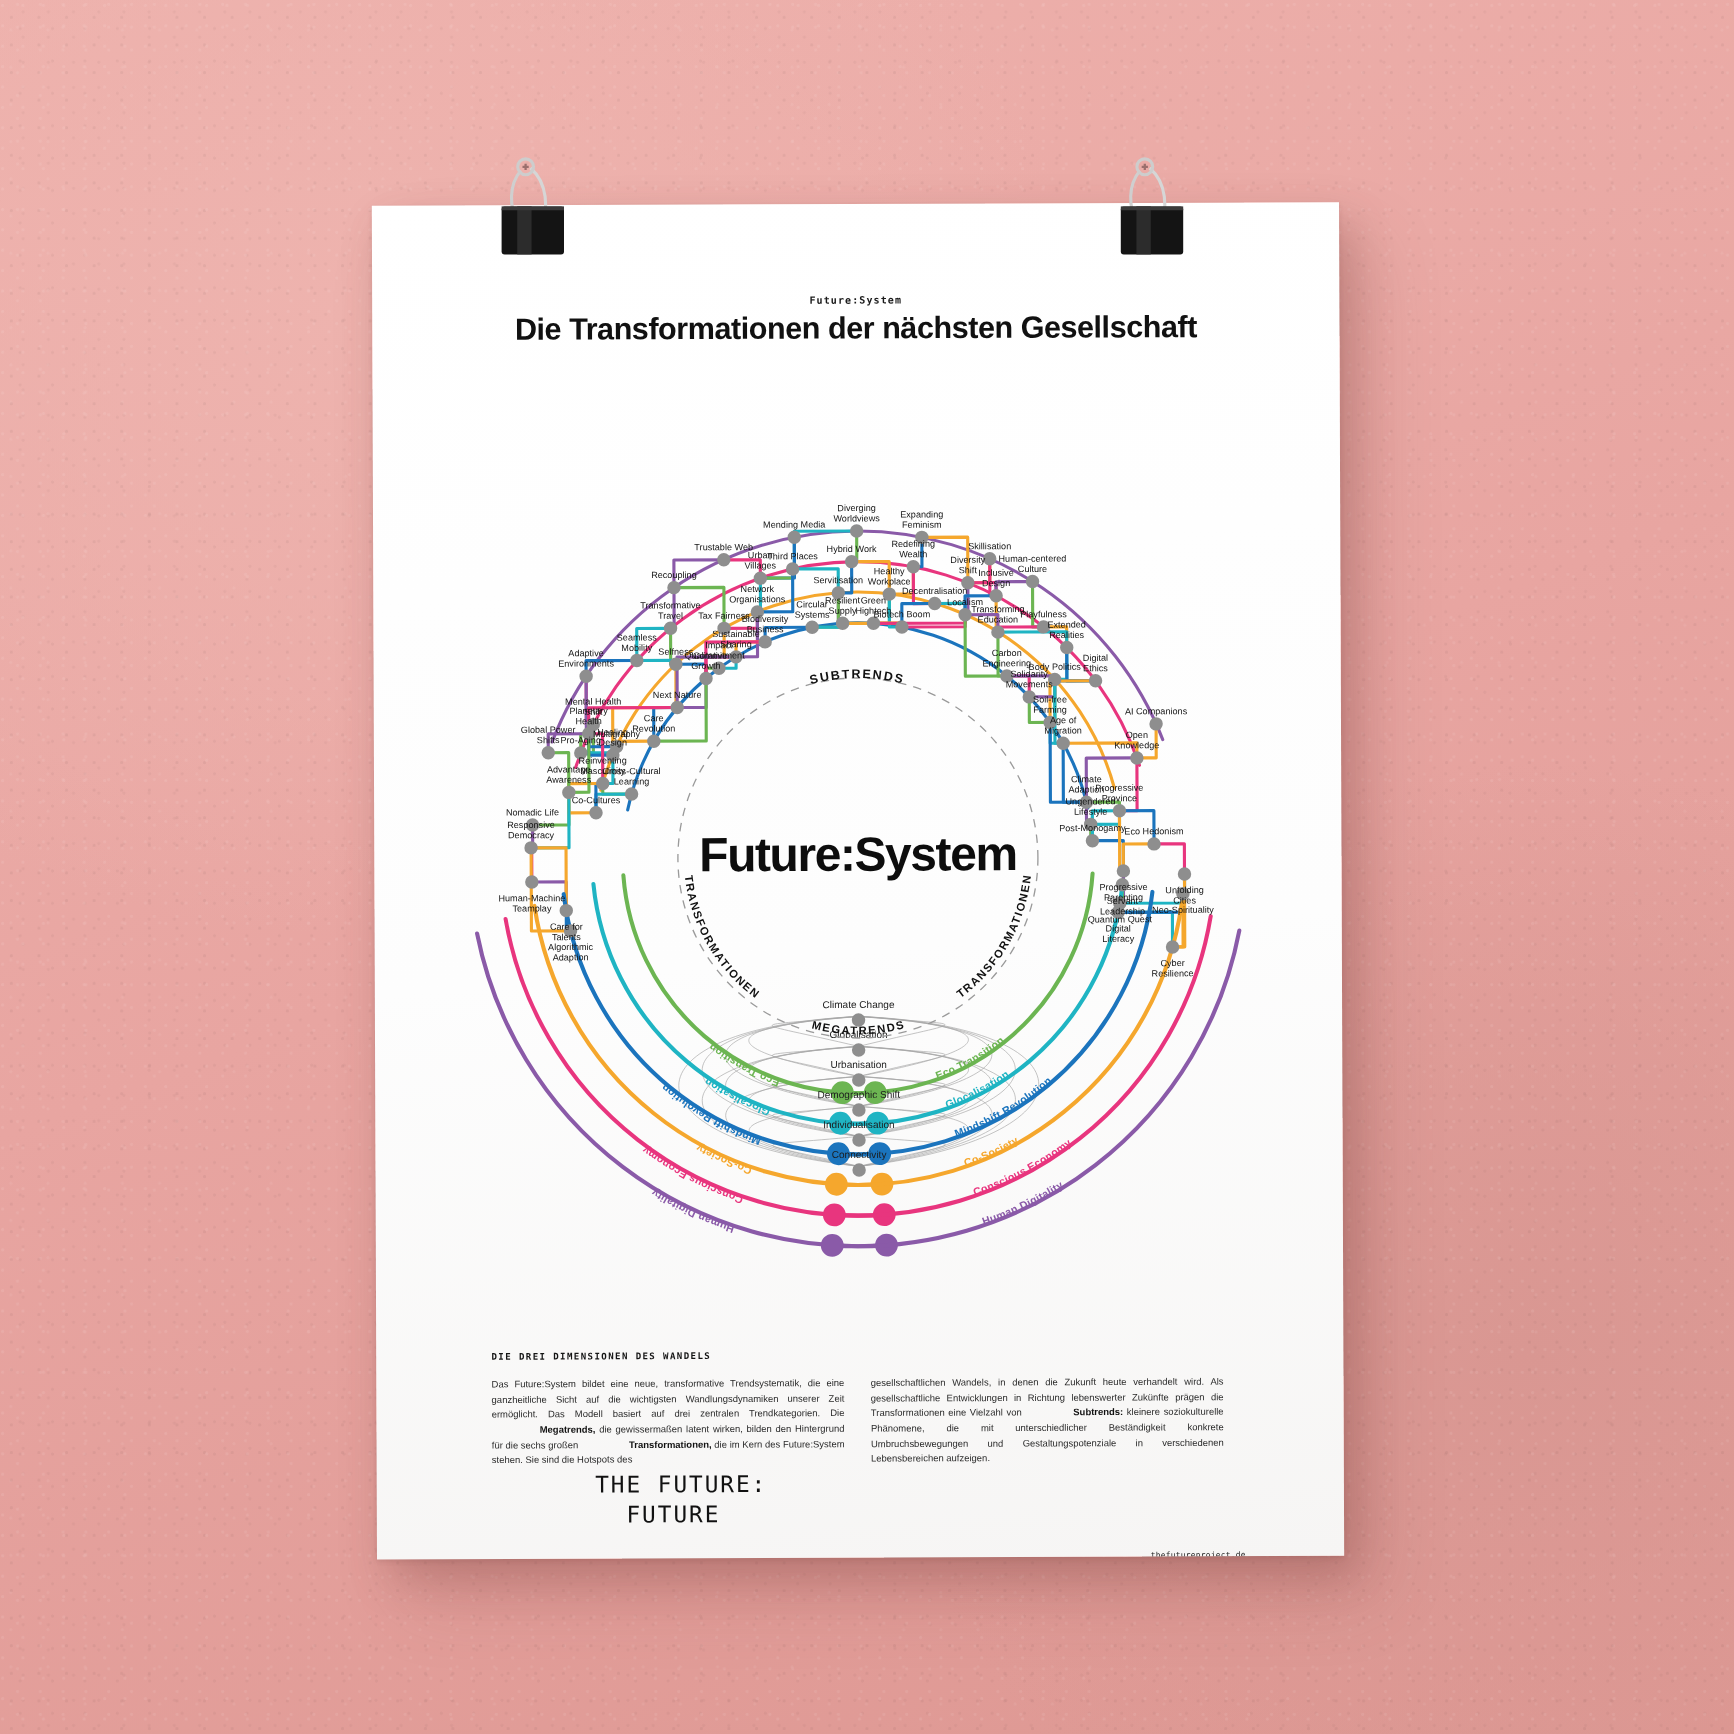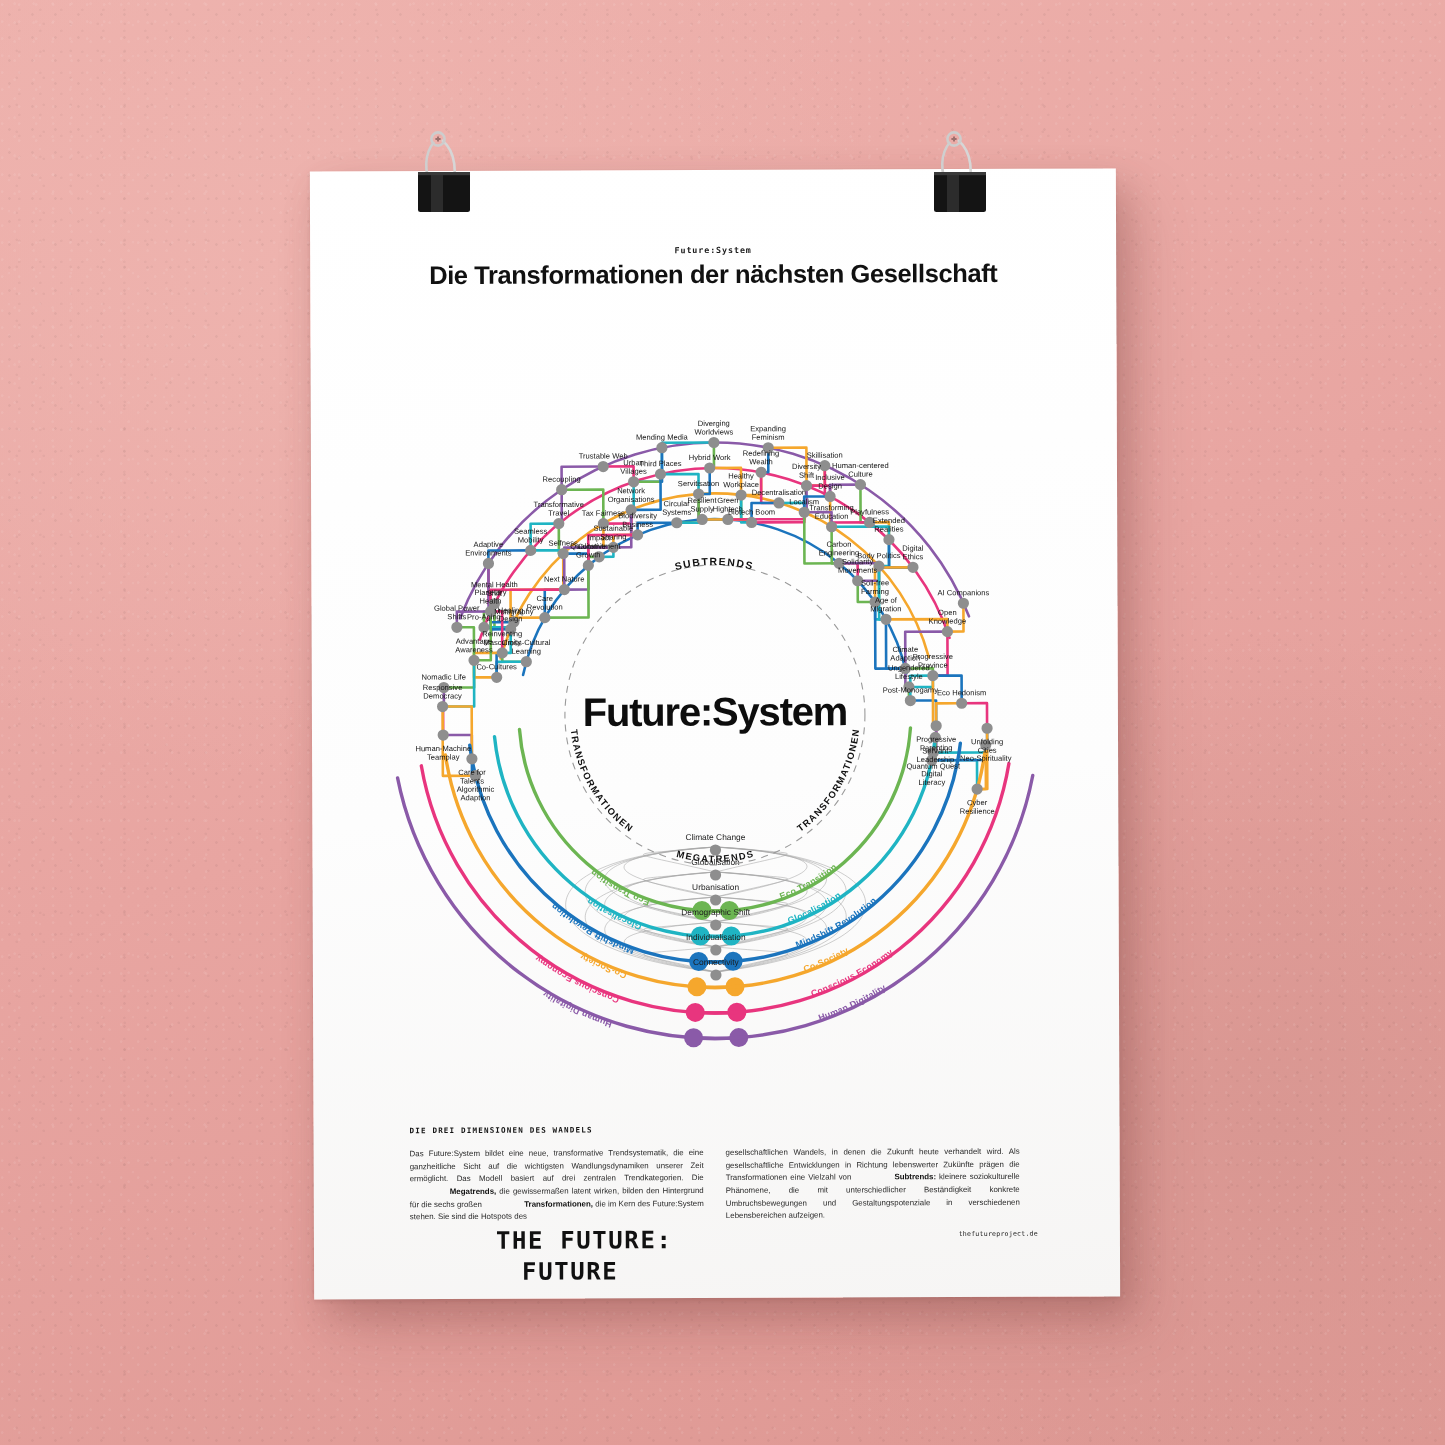--- a/index.html
+++ b/index.html
@@ -74,25 +74,25 @@
   #legend p{
     margin:0;font-size:7.9px;line-height:1.60;color:#2a2a2a;
     text-align:justify;hyphens:auto;
   }
   #legend b{font-weight:700;color:#111;margin-left:40px;}
 
   
   #brand{
     position:absolute;left:182px;top:1055px;
     font-family:"DejaVu Sans Mono","Liberation Mono",monospace;
-    font-weight:700;color:#111;font-size:24px;letter-spacing:1.6px;line-height:1.30;
+    font-weight:400;color:#111;font-size:19px;letter-spacing:1.6px;line-height:1.30;
   }
   #brand .l2{display:block;padding-left:26px;}
   #url{
-    position:absolute;right:82px;top:1061px;
+    position:absolute;right:82px;top:1123px;
     font-family:"DejaVu Sans Mono","Liberation Mono",monospace;
     font-size:6.6px;color:#222;letter-spacing:.2px;
   }
 </style>
 </head>
 <body>
 
 <div id="wall">
   <div id="wall-grain"></div>
 </div>

